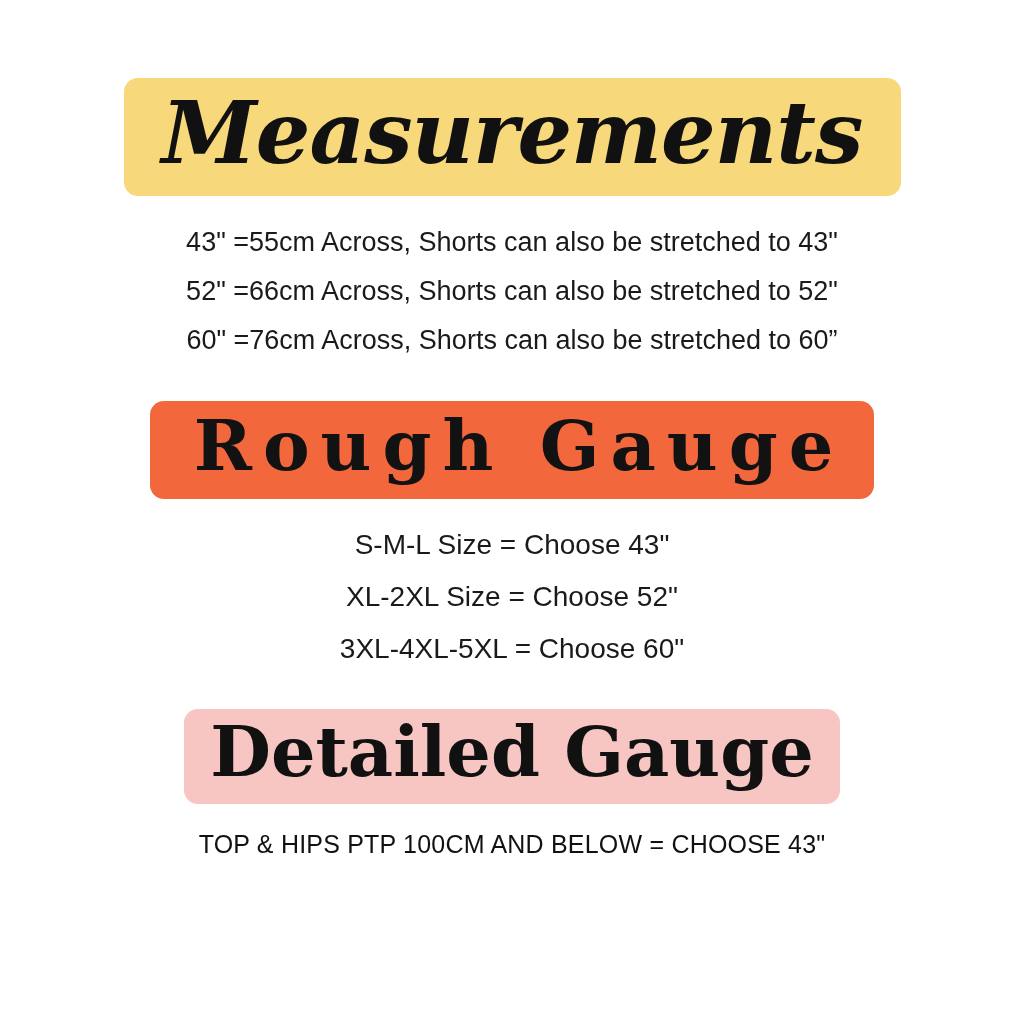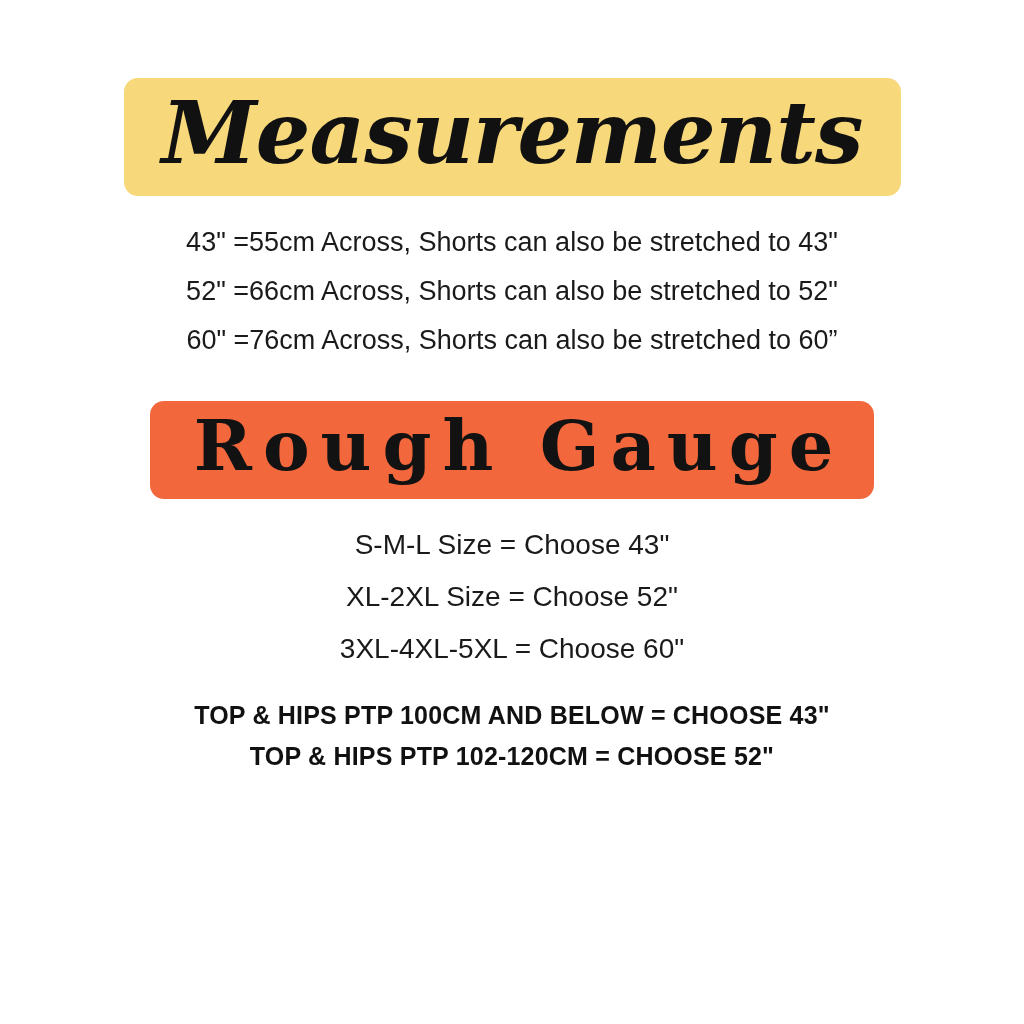--- a/index.html
+++ b/index.html
@@ -103,21 +103,21 @@
     letter-spacing: 0px;
     line-height: 1.05;
   }
 
   .detailed-lines {
     margin-top: 20px;
     text-align: center;
   }
   .detailed-lines .line {
     font-family: "Liberation Sans", sans-serif;
-    font-weight: 700;
+    font-weight: 400;
     font-size: 25px;
     color: #111111;
     line-height: 1.0;
     padding: 8px 0;
     white-space: nowrap;
     letter-spacing: 0.2px;
   }
 </style>
 </head>
 <body>
@@ -137,19 +137,21 @@
   <div class="banner banner-rough">
     <div class="title">Rough Gauge</div>
   </div>
 
   <div class="rough-lines">
     <div class="line">S-M-L Size = Choose 43"</div>
     <div class="line">XL-2XL Size = Choose 52"</div>
     <div class="line">3XL-4XL-5XL = Choose 60"</div>
   </div>
 
+  <div class="banner banner-detailed">
+    <div class="title">Detailed Gauge</div>
+  </div>
 
   <div class="detailed-lines">
     <div class="line">TOP &amp; HIPS PTP 100CM AND BELOW = CHOOSE 43"</div>
-    <div class="line">TOP &amp; HIPS PTP 102-120CM = CHOOSE 52"</div>
   </div>
 
 </div>
 
 </body></html>

